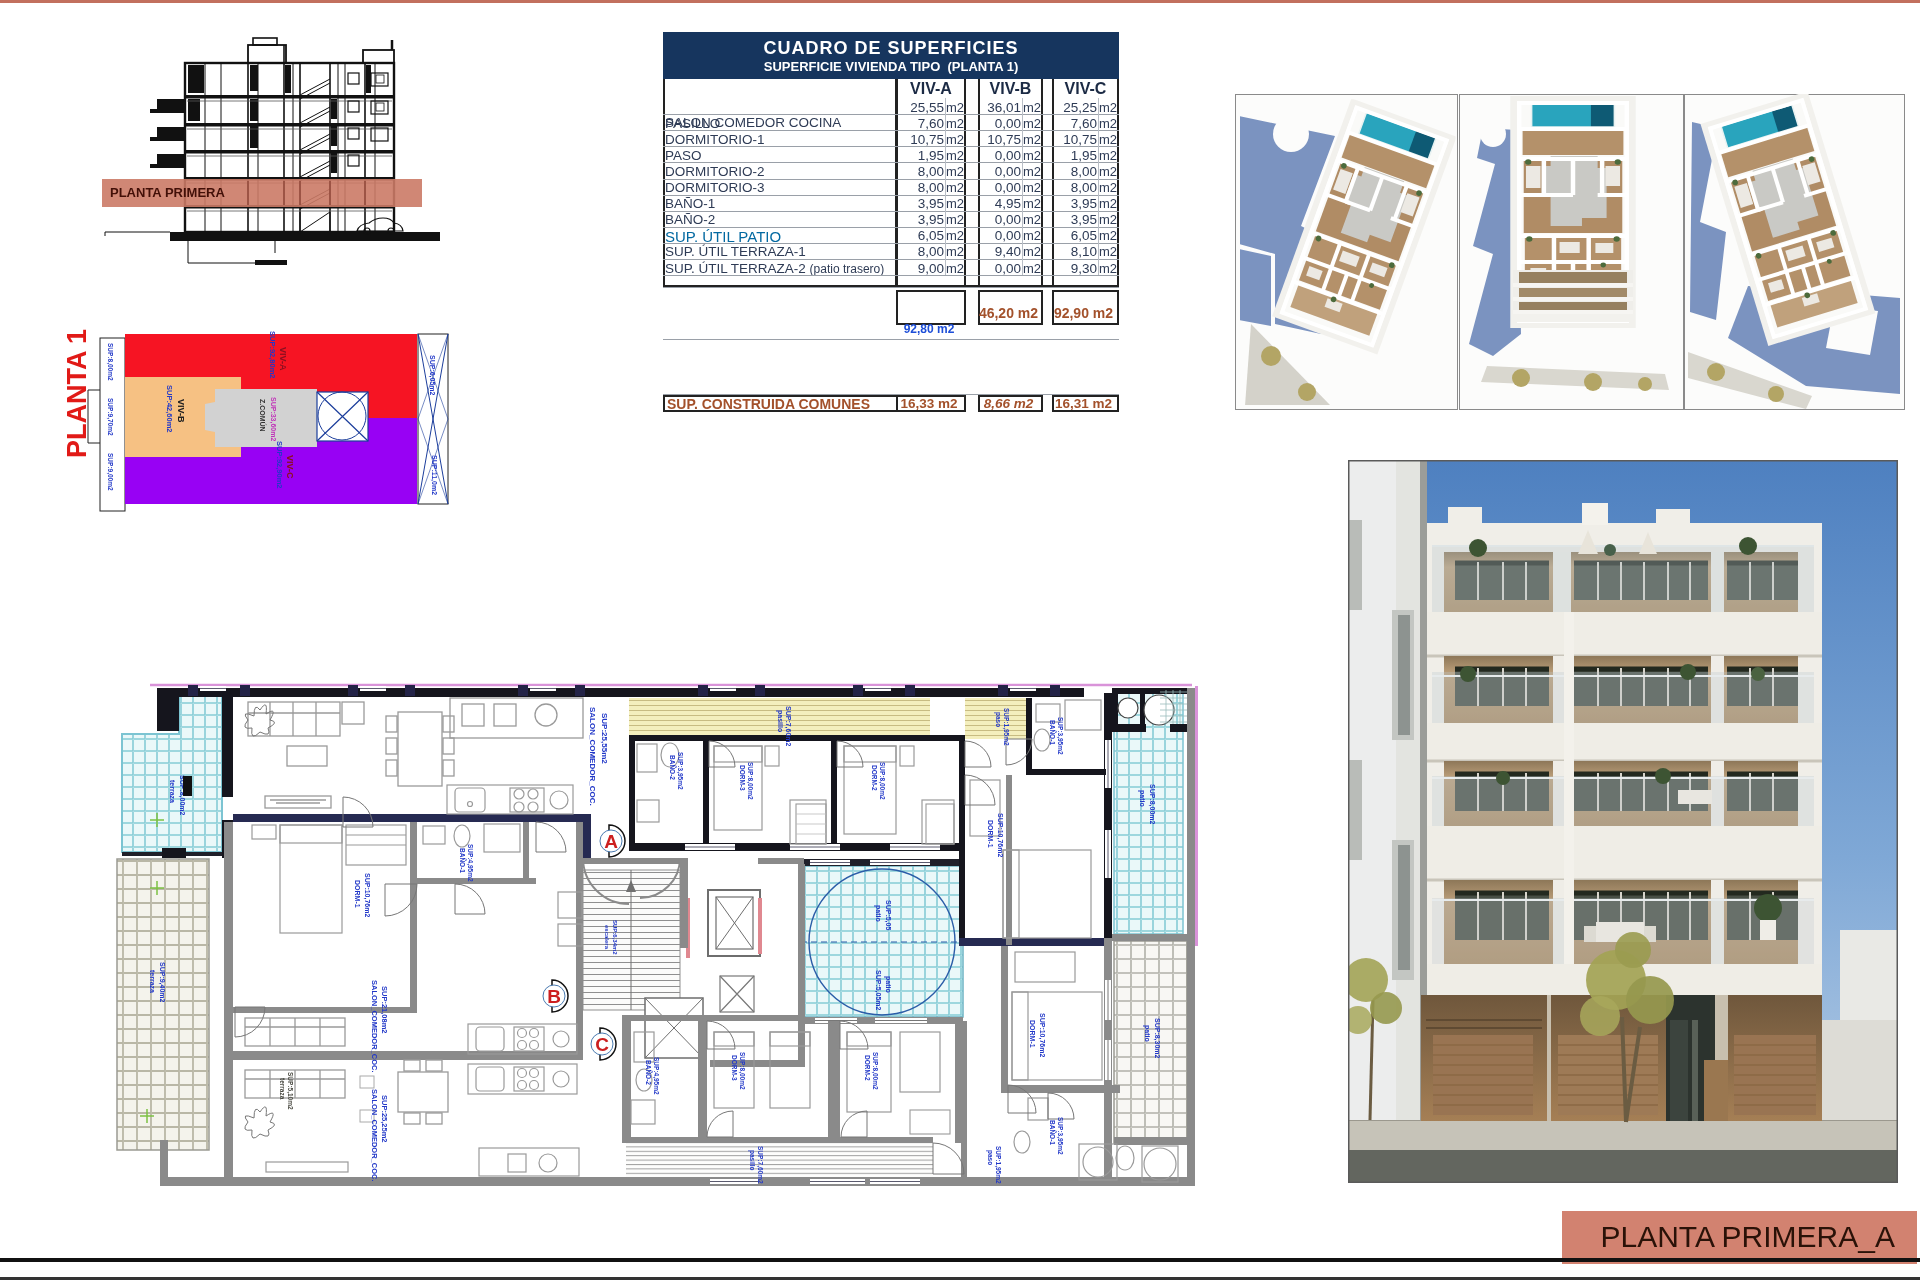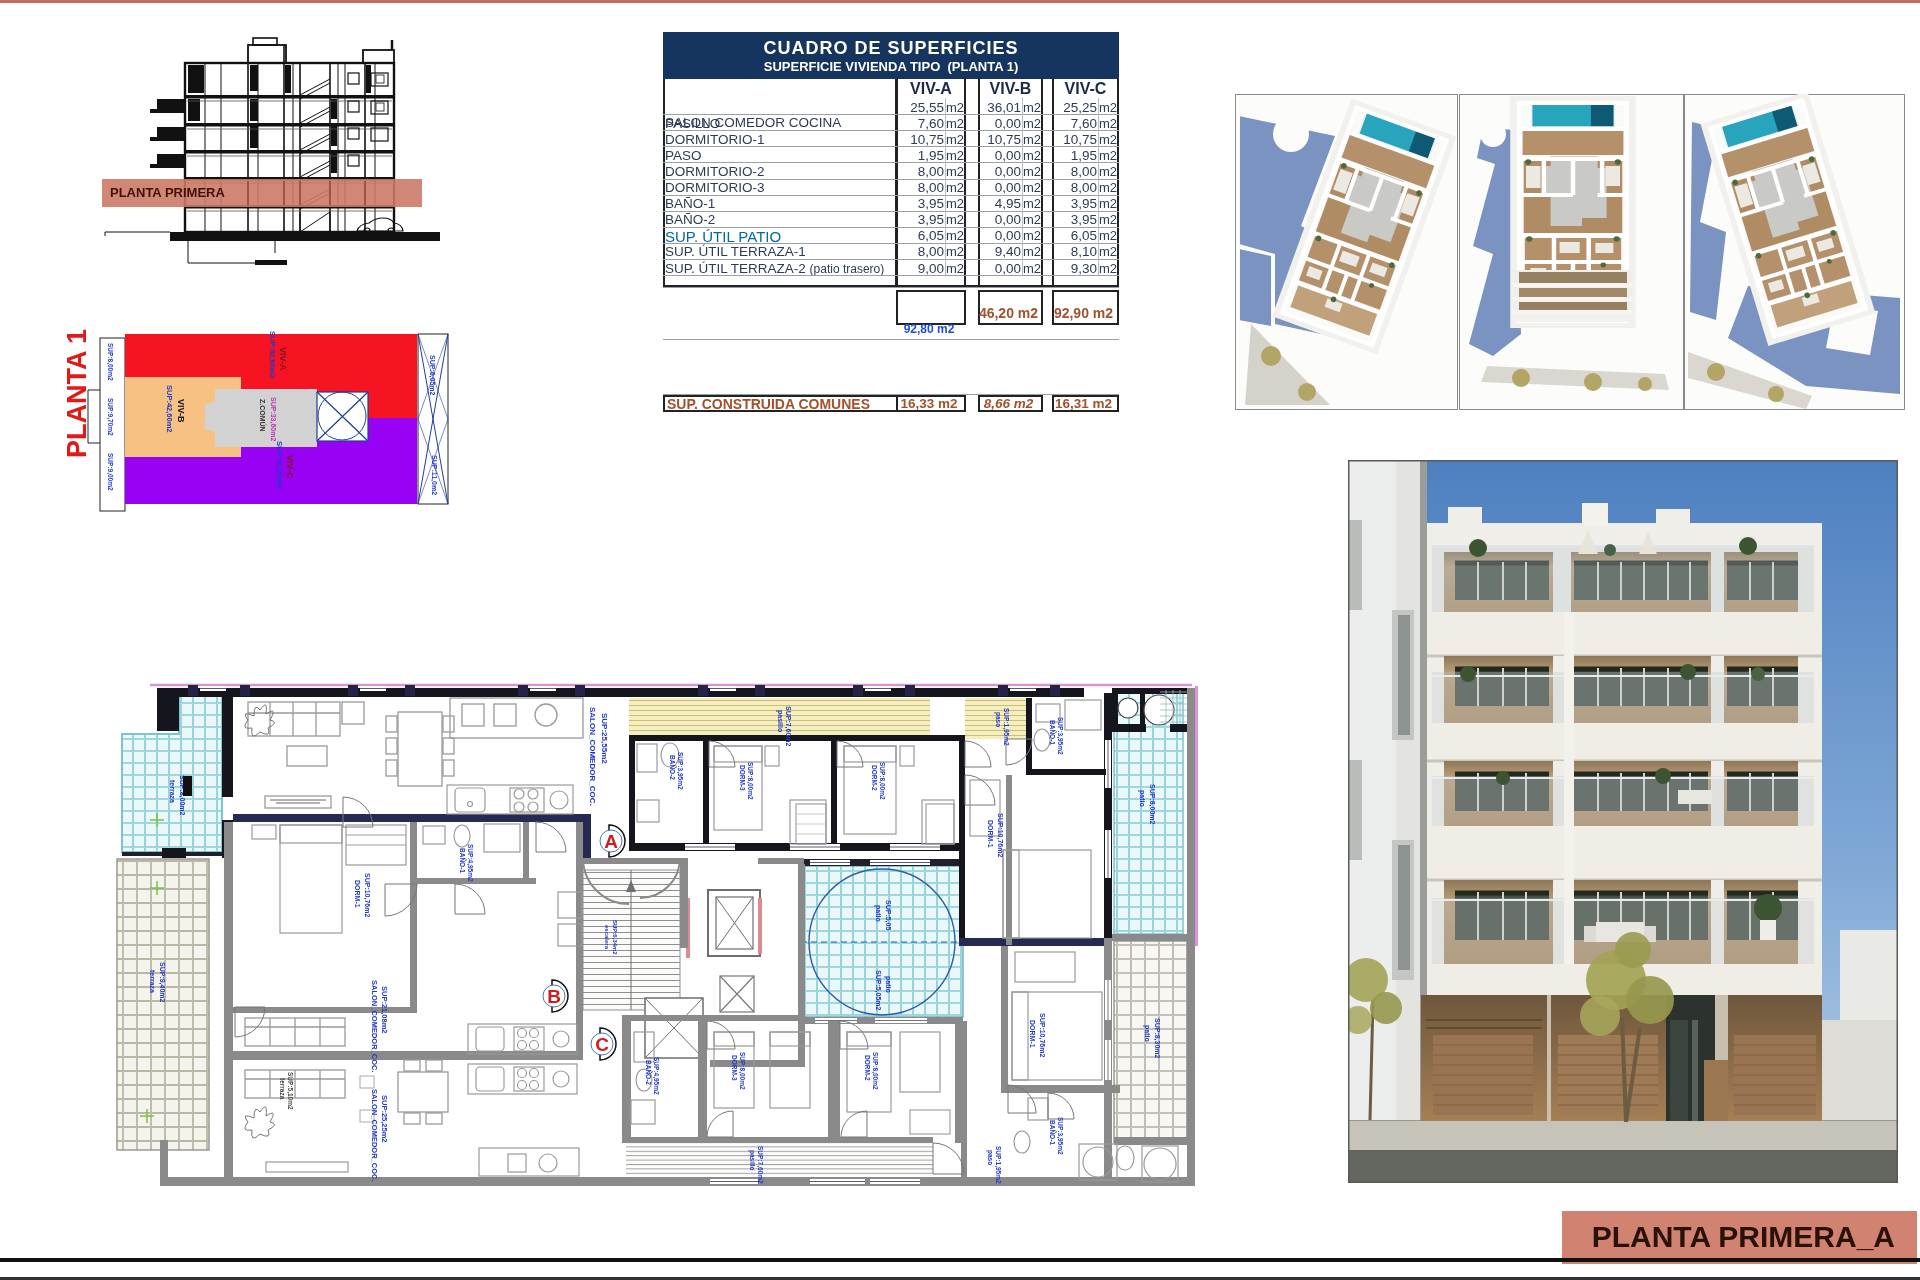--- a/index.html
+++ b/index.html
@@ -1092,19 +1092,19 @@
 <path d="M442 300 a16 16 0 0 1 0 32 z" fill="#fff" stroke="#111" stroke-width="1.5"></path>
 <circle cx="444" cy="316" r="11" fill="#fff" stroke="#4a7ab0" stroke-width="1"></circle>
 <text x="444" y="322.5" font-size="19" font-weight="bold" fill="#cc1f1f" text-anchor="middle">B</text>
 
 <path d="M490 348 a16 16 0 0 1 0 32 z" fill="#fff" stroke="#111" stroke-width="1.5"></path>
 <circle cx="492" cy="364" r="11" fill="#fff" stroke="#4a7ab0" stroke-width="1"></circle>
 <text x="492" y="370.5" font-size="19" font-weight="bold" fill="#cc1f1f" text-anchor="middle">C</text>
 </svg>
 </div>
 
-<div class="abs" style="left:1562px;top:1211px;width:355px;height:53px;background:#d28270;color:#2a1208;font-size:30px;font-weight:bold;text-align:right;line-height:52px;padding-right:22px;">PLANTA PRIMERA_A</div>
+<div class="abs" style="left:1562px;top:1211px;width:355px;height:53px;background:#d28270;color:#2a1208;font-size:30px;font-weight:normal;text-align:right;line-height:52px;padding-right:22px;">PLANTA PRIMERA_A</div>
 
 <div class="abs" style="left:0;top:1258px;width:1920px;height:4px;background:#111;"></div>
 
 <div class="abs" style="left:0;top:1277px;width:1920px;height:3px;background:#333;"></div>
 
 </div>
 
 </body></html>

